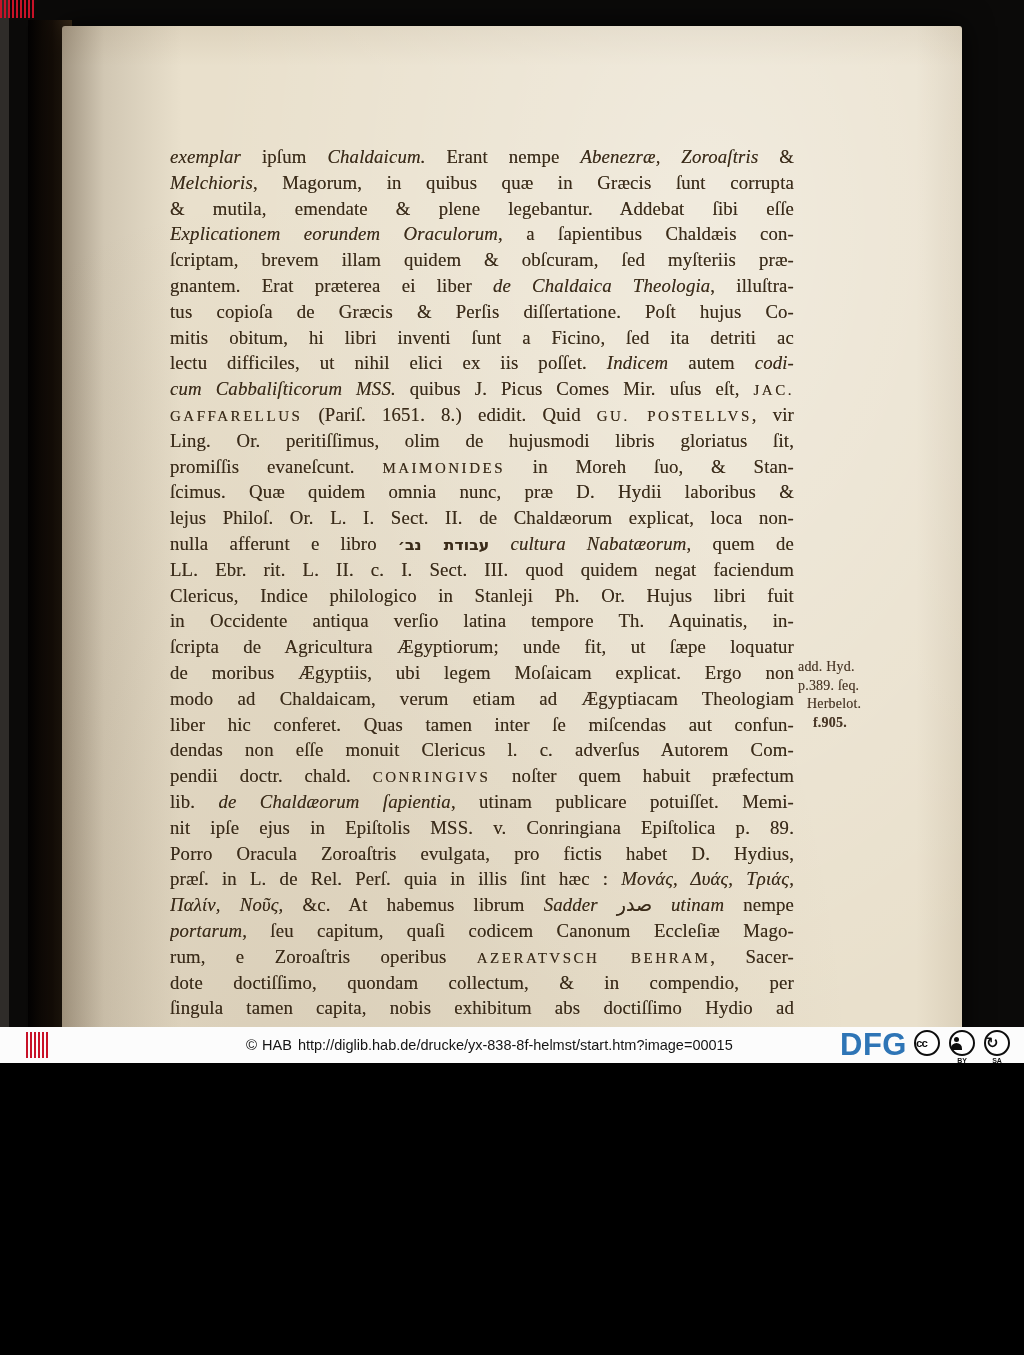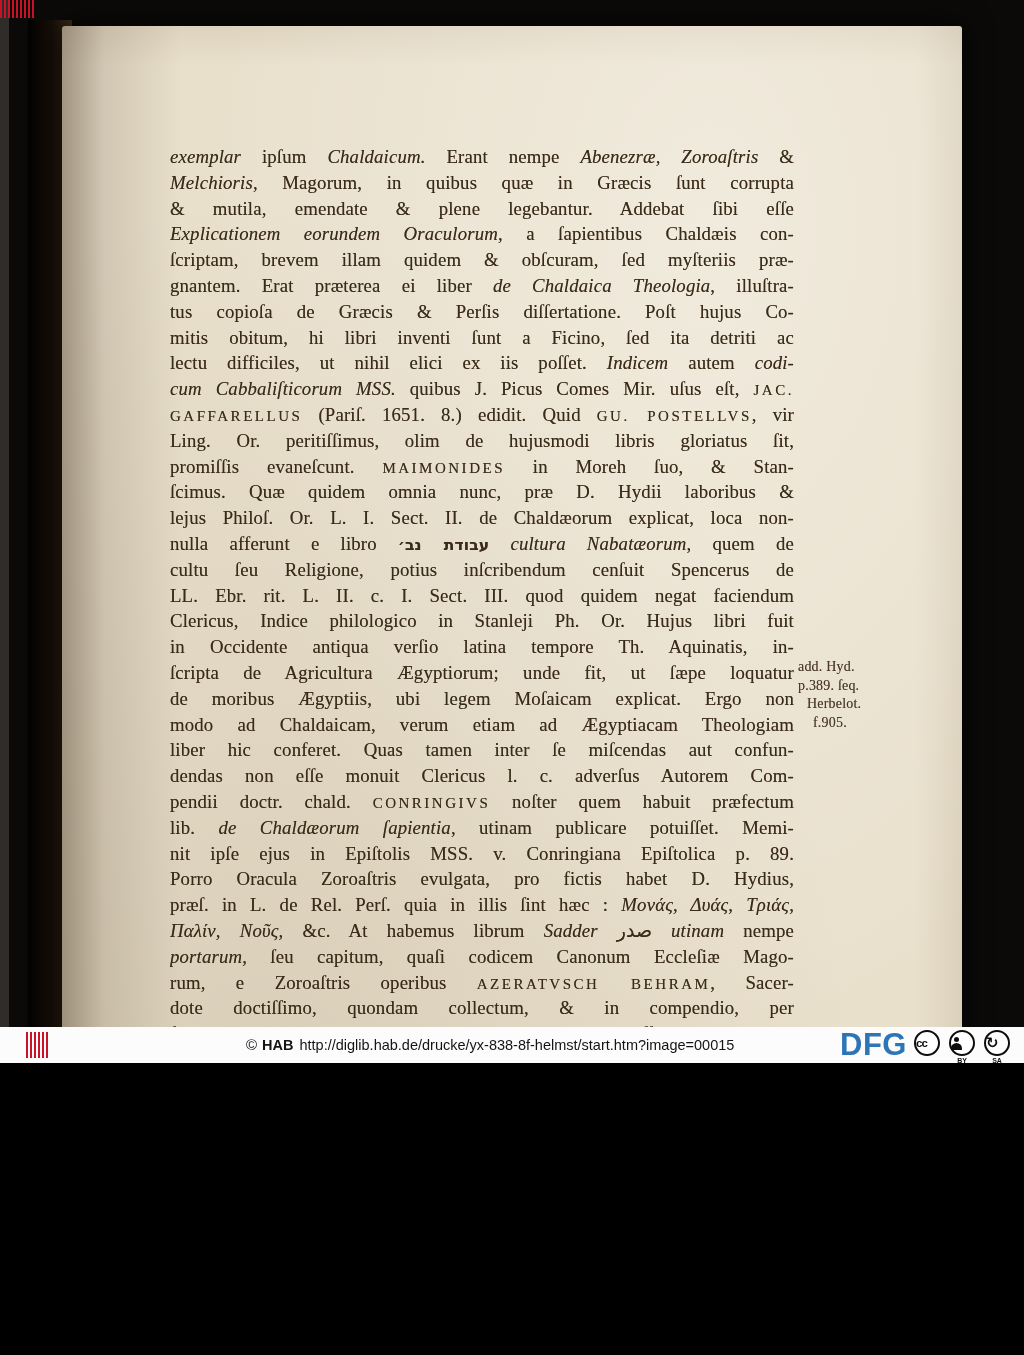--- a/index.html
+++ b/index.html
@@ -47,32 +47,32 @@
   .seg-sc{font-size:.8em;letter-spacing:2.5px;}
   .seg-he{font-family:"DejaVu Sans",sans-serif;font-size:15.5px;font-weight:bold;}
   .seg-ar{font-family:"DejaVu Sans",sans-serif;font-size:19px;}
   .catchword{margin-top:3px;text-align:right;padding-right:16px;line-height:24px;}
   .margin-notes{
     position:absolute;left:736px;top:632px;width:140px;
     color:#4a3827;font-size:14px;line-height:18.5px;letter-spacing:.2px;
     text-shadow:0 0 .4px rgba(74,56,39,.5);
   }
   .mn-2{padding-left:9px;}
-  .mn-3{padding-left:15px;}
+  .mn-3{padding-left:15px;font-weight:bold;}
   .footer{
     position:absolute;left:0;bottom:0;width:1024px;height:36px;background:#fcfcfc;
     font-family:"Liberation Sans",sans-serif;
   }
   .footer-mark{
     position:absolute;left:26px;top:5px;width:22px;height:26px;
     background:repeating-linear-gradient(90deg,#c81228 0 2px,rgba(0,0,0,0) 2px 4px);
   }
   .footer-credit{position:absolute;left:246px;top:9px;font-size:14.5px;color:#141414;white-space:nowrap;}
   .footer-credit .cpy{font-size:15px;margin-right:5px;}
-  .footer-credit .hab{font-weight:bold;margin-right:6px;}
+  .footer-credit .hab{font-weight:normal;margin-right:6px;}
   .dfg{
     position:absolute;left:840px;top:1px;height:34px;line-height:34px;
     font-size:31px;font-weight:bold;color:#2e75b6;letter-spacing:.5px;
   }
   .cc-group{position:absolute;left:914px;top:3px;display:flex;gap:9px;}
   .cc-col{display:flex;flex-direction:column;align-items:center;}
   .cc-badge{
     width:22px;height:22px;border:2.2px solid #0d0d0d;border-radius:50%;
     display:flex;align-items:center;background:#fff;box-sizing:content-box;
   }
@@ -103,21 +103,20 @@
           <div class="tl"><span class="seg-r">tus copioſa de Græcis &amp; Perſis diſſertatione.   Poſt hujus Co-</span></div>
           <div class="tl"><span class="seg-r">mitis obitum, hi libri inventi ſunt a Ficino, ſed ita detriti ac</span></div>
           <div class="tl"><span class="seg-r">lectu difficiles, ut nihil elici ex iis poſſet.   </span><span class="seg-i">Indicem</span><span class="seg-r"> autem </span><span class="seg-i">codi-</span></div>
           <div class="tl"><span class="seg-i">cum Cabbaliſticorum MSS.</span><span class="seg-r"> quibus J. Picus Comes Mir. uſus eſt, </span><span class="seg-sc">JAC.</span></div>
           <div class="tl"><span class="seg-sc">GAFFARELLUS</span><span class="seg-r"> (Pariſ. 1651. 8.) edidit.   Quid </span><span class="seg-sc">GU. POSTELLVS</span><span class="seg-r">, vir</span></div>
           <div class="tl"><span class="seg-r">Ling. Or. peritiſſimus, olim de hujusmodi libris gloriatus ſit,</span></div>
           <div class="tl"><span class="seg-r">promiſſis evaneſcunt.   </span><span class="seg-sc">MAIMONIDES</span><span class="seg-r"> in Moreh ſuo, &amp; Stan-</span></div>
           <div class="tl"><span class="seg-r">ſcimus.   Quæ quidem omnia nunc, præ D. Hydii laboribus &amp;</span></div>
           <div class="tl"><span class="seg-r">lejus Philoſ. Or. L. I. Sect. II. de Chaldæorum explicat, loca non-</span></div>
           <div class="tl"><span class="seg-r">nulla afferunt e libro </span><span class="seg-he">עבודת נב׳</span><span class="seg-r"> </span><span class="seg-i">cultura Nabatæorum</span><span class="seg-r">, quem de</span></div>
-          <div class="tl"><span class="seg-r">cultu ſeu Religione, potius inſcribendum cenſuit Spencerus de</span></div>
           <div class="tl"><span class="seg-r">LL. Ebr. rit. L. II. c. I. Sect. III. quod quidem negat faciendum</span></div>
           <div class="tl"><span class="seg-r">Clericus, Indice philologico in Stanleji Ph. Or.   Hujus libri fuit</span></div>
           <div class="tl"><span class="seg-r">in Occidente antiqua verſio latina tempore Th. Aquinatis, in-</span></div>
           <div class="tl"><span class="seg-r">ſcripta de Agricultura Ægyptiorum; unde fit, ut ſæpe loquatur</span></div>
           <div class="tl"><span class="seg-r">de moribus Ægyptiis, ubi legem Moſaicam explicat.   Ergo non</span></div>
           <div class="tl"><span class="seg-r">modo ad Chaldaicam, verum etiam ad Ægyptiacam Theologiam</span></div>
           <div class="tl"><span class="seg-r">liber hic conferet.   Quas tamen inter ſe miſcendas aut confun-</span></div>
           <div class="tl"><span class="seg-r">dendas non eſſe monuit Clericus l. c. adverſus Autorem Com-</span></div>
           <div class="tl"><span class="seg-r">pendii doctr. chald. </span><span class="seg-sc">CONRINGIVS</span><span class="seg-r"> noſter quem habuit præfectum</span></div>
           <div class="tl"><span class="seg-r">lib. </span><span class="seg-i">de Chaldæorum ſapientia</span><span class="seg-r">, utinam publicare potuiſſet.   Memi-</span></div>

